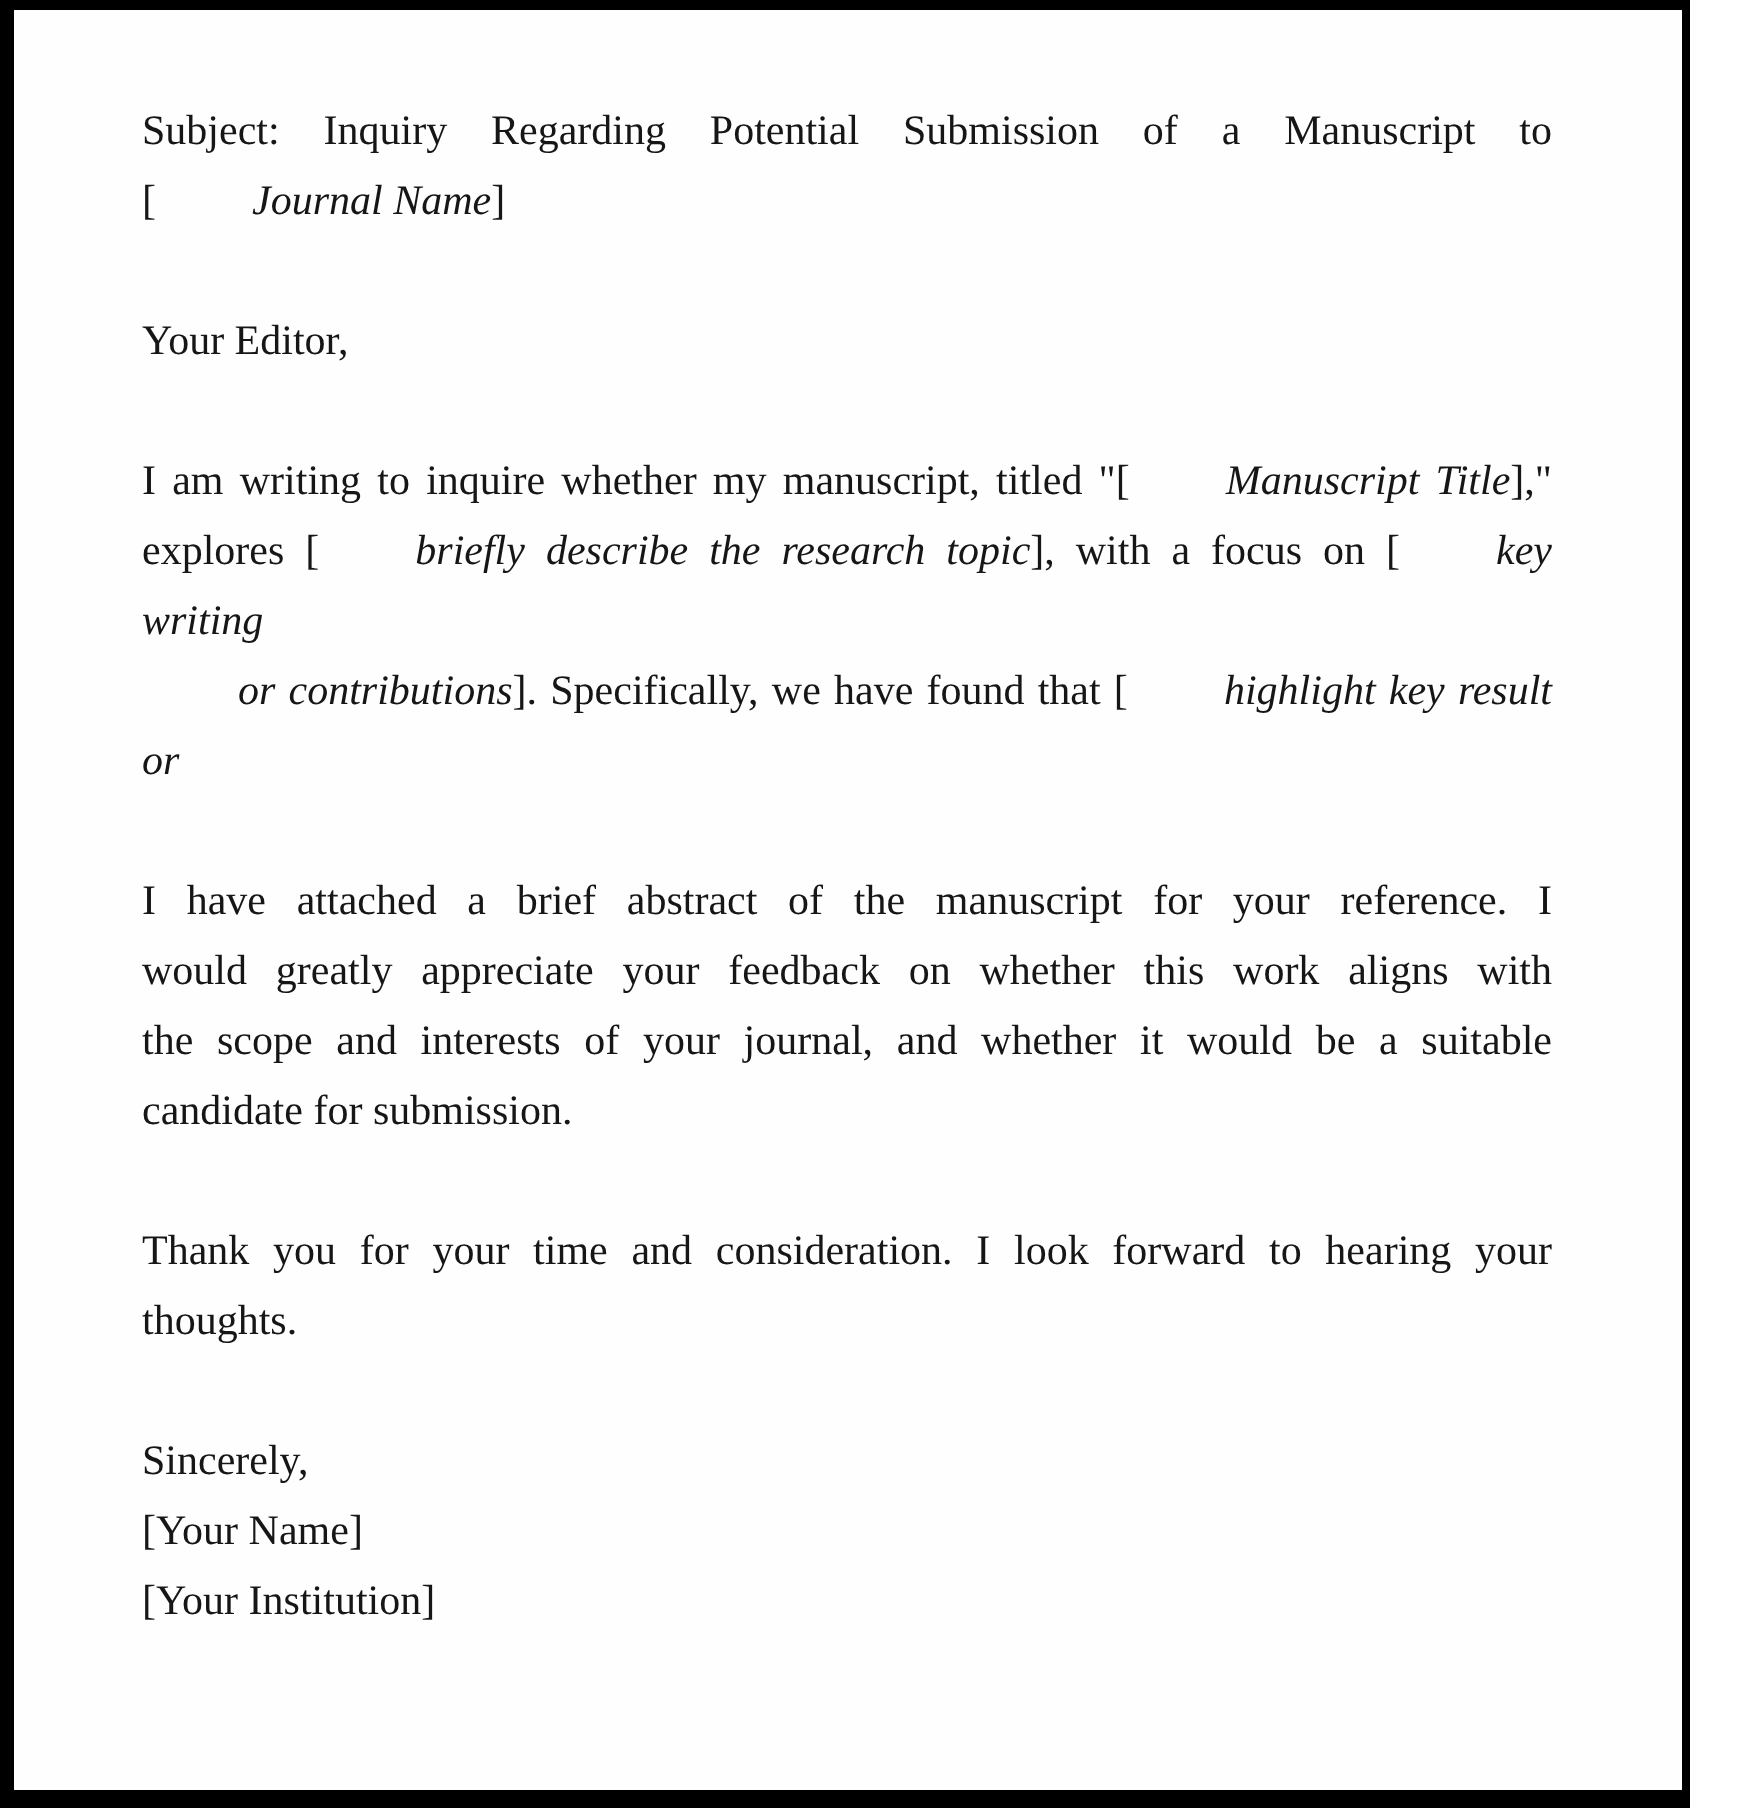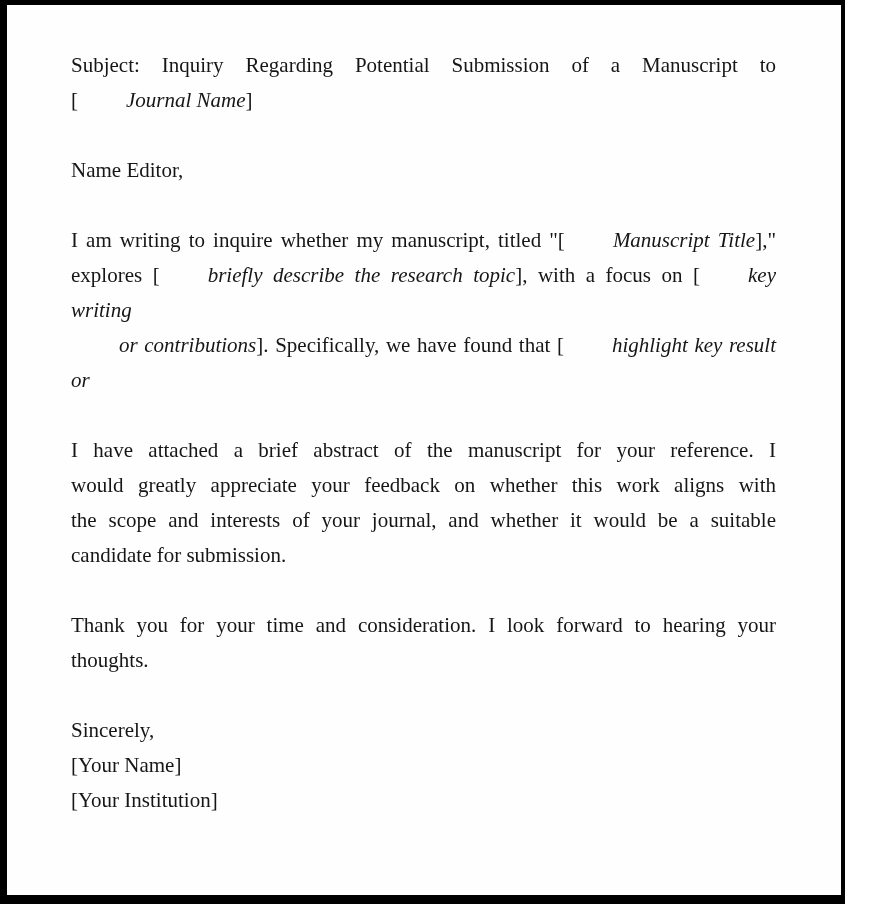--- a/index.html
+++ b/index.html
@@ -48,21 +48,21 @@
 </head>
 <body>
 
 <div class="frame">
   <div class="page">
       <div class="block">
         <div class="line j"><span>Subject: Inquiry Regarding Potential Submission of a Manuscript to</span></div>
         <div class="line"><span>[</span><span class="it">Journal Name</span><span>]</span></div>
       </div>
       <div class="block">
-        <div class="line"><span>Name Editor,</span></div>
+        <div class="line"><span>Your Editor,</span></div>
       </div>
       <div class="block">
         <div class="line j"><span>I am writing to inquire whether my manuscript, titled "[</span><span class="it">Manuscript Title</span><span>],"</span></div>
         <div class="line j"><span>explores [</span><span class="it">briefly describe the research topic</span><span>], with a focus on [</span><span class="it">key writing</span></div>
         <div class="line j"><span class="it">or contributions</span><span>]. Specifically, we have found that [</span><span class="it">highlight key result or</span></div>
       </div>
       <div class="block">
         <div class="line j"><span>I have attached a brief abstract of the manuscript for your reference. I</span></div>
         <div class="line j"><span>would greatly appreciate your feedback on whether this work aligns with</span></div>
         <div class="line j"><span>the scope and interests of your journal, and whether it would be a suitable</span></div>

